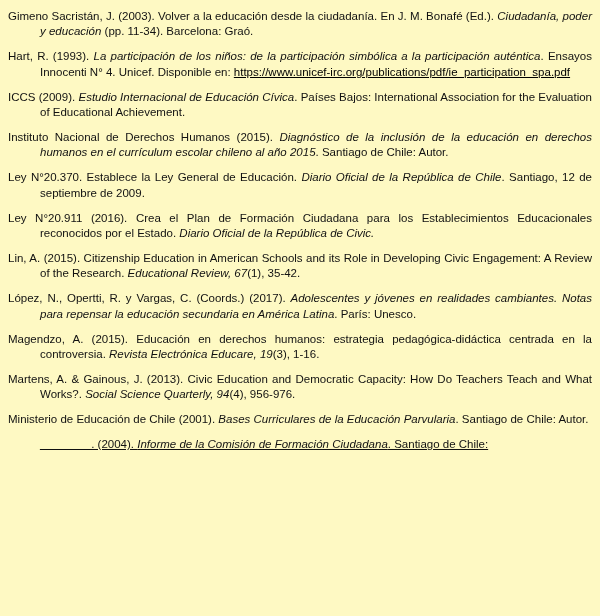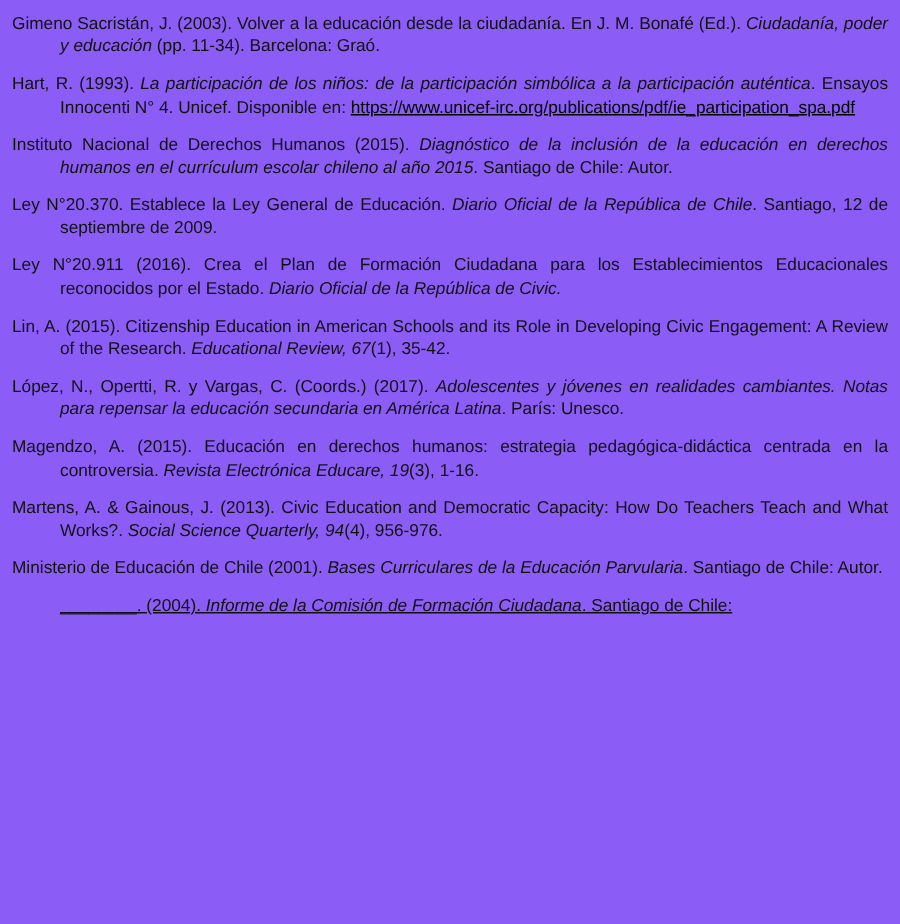--- a/index.html
+++ b/index.html
@@ -4,21 +4,21 @@
 <style>
   html, body {
     margin: 0;
     padding: 0;
     background: #ffffff;
   }
   .page {
     width: 600px;
     height: 616px;
     box-sizing: border-box;
-    background: #8b5cf6;
+    background: #fef9c3;
     color: #111111;
     font-family: "Liberation Sans", sans-serif;
     font-size: 11.5px;
     padding: 9px 8px 4px 8px;
     overflow: hidden;
   }
   .reference-list {
     width: 100%;
   }
   .ref {
@@ -43,20 +43,21 @@
     cursor: pointer;
   }
 </style>
 </head>
 <body>
 
 <div class="page">
   <div class="reference-list">
       <p class="ref"><span>Gimeno Sacristán, J. (2003). Volver a la educación desde la ciudadanía. En J. M. Bonafé (Ed.). </span><span class="italic">Ciudadanía, poder y educación</span><span> (pp. 11-34). Barcelona: Graó.</span></p>
       <p class="ref"><span>Hart, R. (1993). </span><span class="italic">La participación de los niños: de la participación simbólica a la participación auténtica</span><span>. Ensayos Innocenti N° 4. Unicef. Disponible en: </span><a class="ref-link" href="#">https://www.unicef-irc.org/publications/pdf/ie_participation_spa.pdf</a></p>
+      <p class="ref"><span>ICCS (2009). </span><span class="italic">Estudio Internacional de Educación Cívica</span><span>. Países Bajos: International Association for the Evaluation of Educational Achievement.</span></p>
       <p class="ref"><span>Instituto Nacional de Derechos Humanos (2015). </span><span class="italic">Diagnóstico de la inclusión de la educación en derechos humanos en el currículum escolar chileno al año 2015</span><span>. Santiago de Chile: Autor.</span></p>
       <p class="ref"><span>Ley N°20.370. Establece la Ley General de Educación. </span><span class="italic">Diario Oficial de la República de Chile</span><span>. Santiago, 12 de septiembre de 2009.</span></p>
       <p class="ref"><span>Ley N°20.911 (2016). Crea el Plan de Formación Ciudadana para los Establecimientos Educacionales reconocidos por el Estado. </span><span class="italic">Diario Oficial de la República de Civic.</span></p>
       <p class="ref"><span>Lin, A. (2015). Citizenship Education in American Schools and its Role in Developing Civic Engagement: A Review of the Research. </span><span class="italic">Educational Review, 67</span><span>(1), 35-42.</span></p>
       <p class="ref"><span>López, N., Opertti, R. y Vargas, C. (Coords.) (2017). </span><span class="italic">Adolescentes y jóvenes en realidades cambiantes. Notas para repensar la educación secundaria en América Latina</span><span>. París: Unesco.</span></p>
       <p class="ref"><span>Magendzo, A. (2015). Educación en derechos humanos: estrategia pedagógica-didáctica centrada en la controversia. </span><span class="italic">Revista Electrónica Educare, 19</span><span>(3), 1-16.</span></p>
       <p class="ref"><span>Martens, A. &amp; Gainous, J. (2013). Civic Education and Democratic Capacity: How Do Teachers Teach and What Works?. </span><span class="italic">Social Science Quarterly, 94</span><span>(4), 956-976.</span></p>
       <p class="ref"><span>Ministerio de Educación de Chile (2001). </span><span class="italic">Bases Curriculares de la Educación Parvularia</span><span>. Santiago de Chile: Autor.</span></p>
       <p class="ref flush-indent"><span>________. (2004). </span><span class="italic">Informe de la Comisión de Formación Ciudadana</span><span>. Santiago de Chile:</span></p>
     </div>

